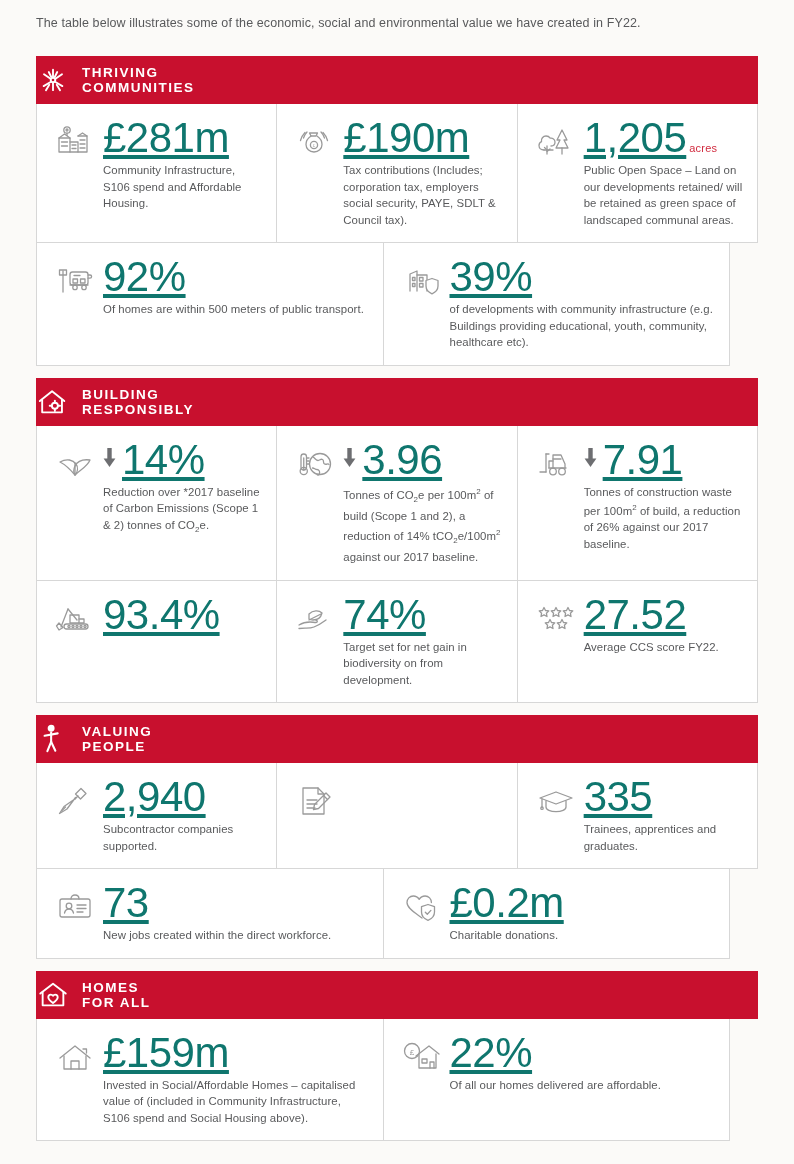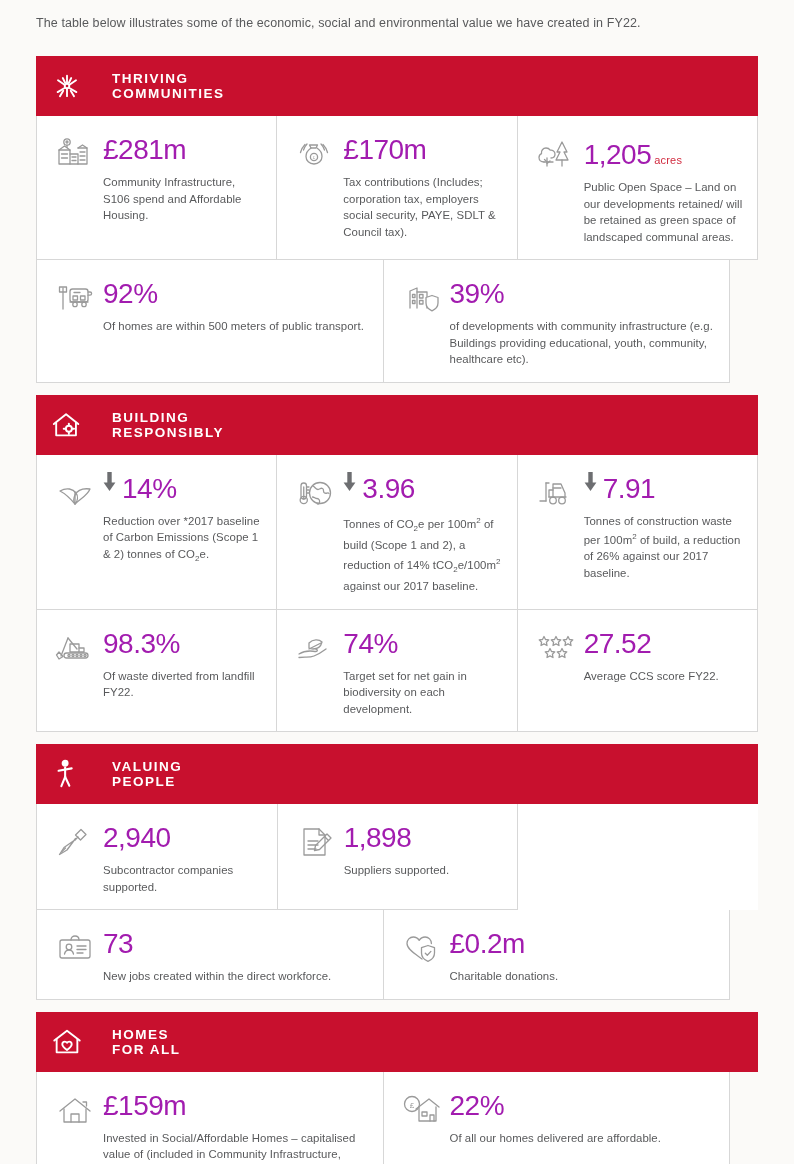--- a/index.html
+++ b/index.html
@@ -15,25 +15,23 @@
   .intro{
     position:absolute;left:36px;top:16px;width:720px;
     font-size:12.5px;color:#58595b;letter-spacing:.1px;
   }
 
   .board{position:absolute;left:36px;top:56px;width:722px;}
 
   
   .sec-head{
     background:#c8102e;
-    height:60px;
+    height:48px;
     display:flex;align-items:center;
-    padding-left:14px;
     box-sizing:border-box;
-    gap:16px;
   }
   .sec-head .hicon{
     width:34px;height:34px;flex:0 0 34px;
     display:flex;align-items:center;justify-content:center;
     margin-right:12px;
   }
   .sec-head .htitle{
     color:#ffffff;
     font-size:13.5px;
     font-weight:bold;
@@ -62,26 +60,27 @@
     width:48px;
     padding-top:6px;
     display:flex;justify-content:center;
   }
   .icon svg{display:block;}
   .body{flex:1 1 auto;min-width:0;padding-left:4px;}
 
   .statline{display:flex;align-items:baseline;}
   .arrow{margin-right:6px;position:relative;top:-6px;}
   .stat{
-    color:#a21caf;
-    font-size:28px;
+    color:#0f766e;
+    font-size:42px;
     line-height:40px;
     font-weight:normal;
     letter-spacing:-.5px;
     white-space:nowrap;
+    text-decoration:underline;
   }
   .unit{
     color:#d12b3f;
     font-size:11px;
     letter-spacing:.2px;
     margin-left:3px;
     margin-top:24px;
   }
   .desc{
     color:#58595b;
@@ -159,21 +158,21 @@
                 <circle cx="19" cy="21" r="3.6"></circle>
                 <text x="19" y="23.2" font-size="4.4" fill="#9a9a9a" stroke="none" text-anchor="middle" font-family="Liberation Sans,sans-serif">£</text>
                 <path d="M8.5 14a14 14 0 0 1 3.5-6"></path>
                 <path d="M5.5 16.5a18 18 0 0 1 4.5-8"></path>
                 <path d="M29.5 14a14 14 0 0 0-3.5-6"></path>
                 <path d="M32.5 16.5a18 18 0 0 0-4.5-8"></path>
               </svg>
             </span>
             <div class="body">
               <div class="statline">
-                <span class="stat">£170m</span>
+                <span class="stat">£190m</span>
               </div>
               <div class="desc">Tax contributions (Includes; corporation tax, employers social security, PAYE, SDLT &amp; Council tax).</div>
             </div>
           </div>
           <div class="cell c3">
             <span class="icon">
               <svg width="40" height="36" viewBox="0 0 40 36" fill="none" stroke="#9a9a9a" stroke-width="1.3" stroke-linecap="round" stroke-linejoin="round">
                 <path d="M26 6l5 10h-3l4 8H20l4-8h-3z"></path>
                 <line x1="26" y1="24" x2="26" y2="30"></line>
                 <path d="M8 26c-3 0-5-2-5-4.5 0-1.8 1-3.2 2.5-3.9A4.6 4.6 0 0 1 10 12a5 5 0 0 1 4.2 2.2A4 4 0 0 1 19 18c0 2.3-1.7 4-4 4"></path>
@@ -337,39 +336,38 @@
                 <rect x="9" y="23" width="24" height="5" rx="2.5"></rect>
                 <circle cx="14" cy="25.5" r="1.1"></circle>
                 <circle cx="18" cy="25.5" r="1.1"></circle>
                 <circle cx="22" cy="25.5" r="1.1"></circle>
                 <circle cx="26" cy="25.5" r="1.1"></circle>
                 <circle cx="30" cy="25.5" r="1.1"></circle>
               </svg>
             </span>
             <div class="body">
               <div class="statline">
-                <span class="stat">98.3%</span>
-              </div>
-              <div class="desc">Of waste diverted from landfill FY22.</div>
+                <span class="stat">93.4%</span>
+              </div>
             </div>
           </div>
           <div class="cell c3">
             <span class="icon">
               <svg width="40" height="36" viewBox="0 0 40 36" fill="none" stroke="#9a9a9a" stroke-width="1.3" stroke-linecap="round" stroke-linejoin="round">
                 <path d="M14 13c4-4 10-4 13-1-1 4-4 7-9 7-2.5 0-4-1-4-1z"></path>
                 <line x1="14" y1="19" x2="26" y2="13"></line>
                 <path d="M4 24c4-2.5 7-3 11-3 2 0 4 .5 6 .5 1.5 0 2-2 0-2.2"></path>
                 <path d="M4 27.5c6-1 10 .5 15-1.5 4-1.6 8-4 12-7"></path>
               </svg>
             </span>
             <div class="body">
               <div class="statline">
                 <span class="stat">74%</span>
               </div>
-              <div class="desc">Target set for net gain in biodiversity on each development.</div>
+              <div class="desc">Target set for net gain in biodiversity on from development.</div>
             </div>
           </div>
           <div class="cell c3">
             <span class="icon">
               <svg width="40" height="36" viewBox="0 0 40 36" fill="none" stroke="#9a9a9a" stroke-width="1.3" stroke-linecap="round" stroke-linejoin="round">
                 <path d="M8 6.5l1.5 3 3.3.4-2.4 2.3.6 3.3L8 13.9l-3 1.6.6-3.3L3.2 9.9l3.3-.4z"></path>
                 <path d="M20 6.5l1.5 3 3.3.4-2.4 2.3.6 3.3L20 13.9l-3 1.6.6-3.3-2.4-2.3 3.3-.4z"></path>
                 <path d="M32 6.5l1.5 3 3.3.4-2.4 2.3.6 3.3L32 13.9l-3 1.6.6-3.3-2.4-2.3 3.3-.4z"></path>
                 <path d="M14 18.5l1.5 3 3.3.4-2.4 2.3.6 3.3-3-1.6-3 1.6.6-3.3-2.4-2.3 3.3-.4z"></path>
                 <path d="M26 18.5l1.5 3 3.3.4-2.4 2.3.6 3.3-3-1.6-3 1.6.6-3.3-2.4-2.3 3.3-.4z"></path>
@@ -421,25 +419,35 @@
               <svg width="40" height="36" viewBox="0 0 40 36" fill="none" stroke="#9a9a9a" stroke-width="1.3" stroke-linecap="round" stroke-linejoin="round">
                 <path d="M8 5h15l6 6v20H8z"></path>
                 <path d="M23 5v6h6"></path>
                 <line x1="12" y1="17" x2="22" y2="17"></line>
                 <line x1="12" y1="21" x2="22" y2="21"></line>
                 <line x1="12" y1="25" x2="20" y2="25"></line>
                 <path d="M31 10l4 4-11.5 11.5-5 1 1-5z"></path>
                 <line x1="28.5" y1="12.5" x2="32.5" y2="16.5"></line>
               </svg>
             </span>
-            <div class="body">
-              <div class="statline">
-                <span class="stat">1,898</span>
-              </div>
-              <div class="desc">Suppliers supported.</div>
+          </div>
+          <div class="cell c3">
+            <span class="icon">
+              <svg width="40" height="36" viewBox="0 0 40 36" fill="none" stroke="#9a9a9a" stroke-width="1.3" stroke-linecap="round" stroke-linejoin="round">
+                <path d="M20 9L4 15l16 6 16-6z"></path>
+                <path d="M10 18v6c0 2.8 4.5 4.6 10 4.6s10-1.8 10-4.6v-6"></path>
+                <line x1="6" y1="16" x2="6" y2="24"></line>
+                <circle cx="6" cy="25.2" r="1.2"></circle>
+              </svg>
+            </span>
+            <div class="body">
+              <div class="statline">
+                <span class="stat">335</span>
+              </div>
+              <div class="desc">Trainees, apprentices and graduates.</div>
             </div>
           </div>
         </div>
         <div class="row">
           <div class="cell c2">
             <span class="icon">
               <svg width="40" height="36" viewBox="0 0 40 36" fill="none" stroke="#9a9a9a" stroke-width="1.3" stroke-linecap="round" stroke-linejoin="round">
                 <rect x="5" y="10" width="30" height="18" rx="2"></rect>
                 <path d="M16 10c0-2.5 1.8-4 4-4s4 1.5 4 4"></path>
                 <circle cx="14" cy="17" r="2.8"></circle>

